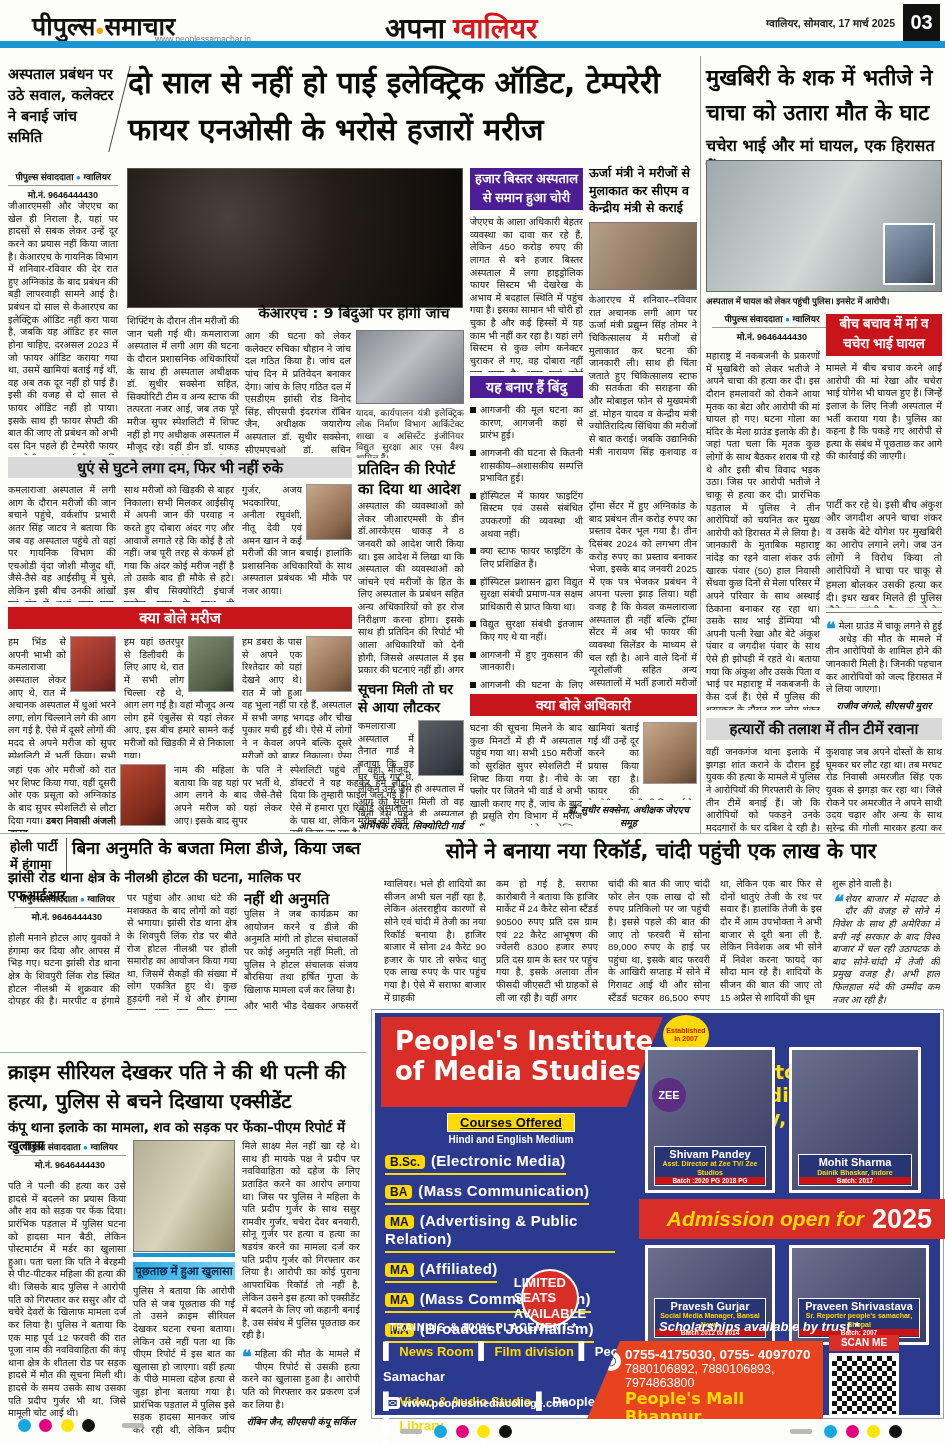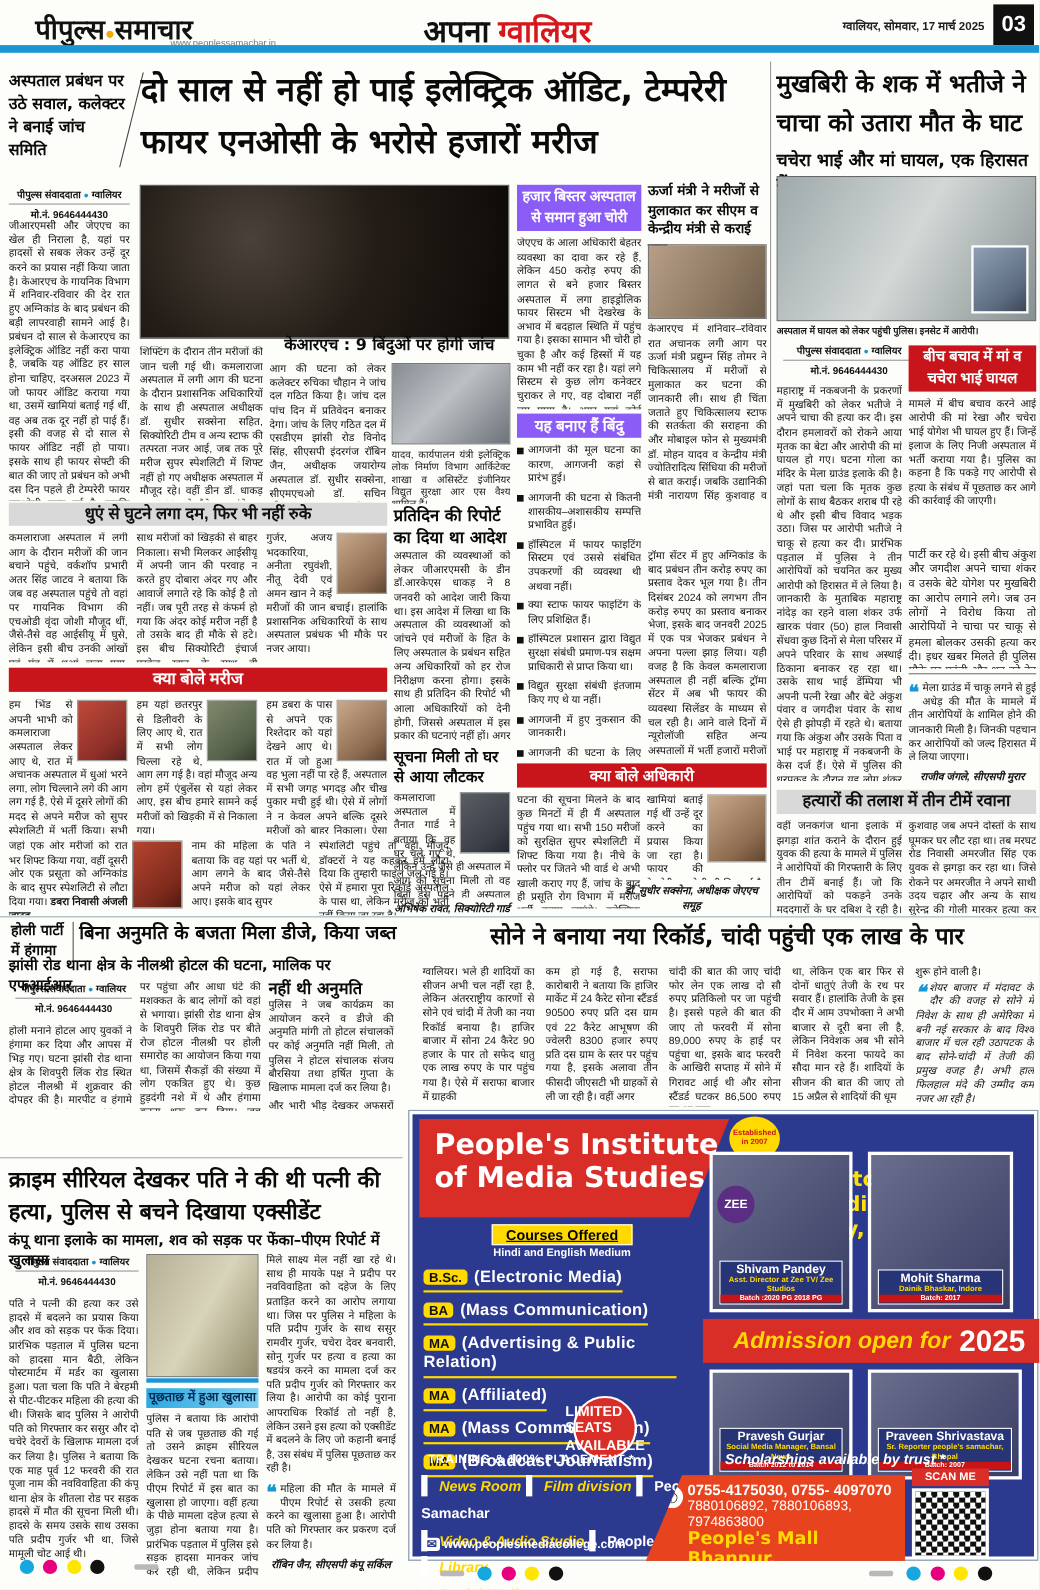--- a/index.html
+++ b/index.html
@@ -3,21 +3,21 @@
 <meta charset="utf-8">
 <style>
   html,body{margin:0;padding:0;background:#e8e8e4;}
   .page{position:relative;width:945px;height:1445px;background:#fdfdfa;font-family:"Liberation Sans",sans-serif;overflow:hidden;margin:0 auto;}
   .a{position:absolute;box-sizing:border-box;}
   .j{font-size:9.5px;line-height:1.33;text-align:justify;color:#151515;overflow:hidden;}
   .hl{font-weight:800;color:#0a0a0a;font-family:"DejaVu Sans",sans-serif;}
   .cap{font-size:8.5px;font-weight:bold;color:#1b1b1b;line-height:1.25;}
   .ban-red{background:#c8151b;color:#fff;font-weight:800;text-align:center;}
   .ban-gray{background:#d9d9d9;color:#101010;font-weight:700;text-align:center;}
-  .ban-blue{background:#8b5cf6;color:#fff;font-weight:800;text-align:center;}
+  .ban-blue{background:#4c1d95;color:#fff;font-weight:800;text-align:center;}
   .byl{font-size:9px;font-weight:700;text-align:center;color:#111;}
   .dot{color:#1a96d4;font-size:8px;}
   .phn{font-size:9px;font-weight:700;text-align:center;color:#111;border-top:1px solid #999;margin-top:2px;padding-top:2px;}
   .attr{font-weight:700;text-align:center;font-size:9.5px;color:#111;margin-top:3px;font-style:italic;}
   .qicon{color:#1a96d4;font-size:18px;font-weight:bold;float:left;margin-right:3px;line-height:1;}
   .vr{border-left:1px solid #9a9a9a;}
   .hr{border-top:1px solid #9bb0bb;}
   .ph{overflow:hidden;}
   .ph-fire{background:radial-gradient(circle at 30% 35%,#4a423a 0%,#241d17 45%,#0d0a07 100%);}
   .ph-crowd{background:linear-gradient(135deg,#878c93,#bcc0c4 45%,#6e737a);}
@@ -29,21 +29,21 @@
   .bullet .sq{width:6px;height:6px;background:#111;margin-top:3px;flex:none;}
   
   .ad{background:#2b3a8f;border:3px solid #fff;outline:1px solid #8fa2b5;}
   .ad .red-title{background:#d92d27;clip-path:polygon(0 0,100% 0,87% 100%,0 100%);color:#fff;font-weight:800;font-size:26px;line-height:1.15;padding:10px 8px 6px 14px;font-family:"DejaVu Sans",sans-serif;}
   .badge-yel{background:#ffd900;color:#c81414;border-radius:50%;font-size:7px;font-weight:800;text-align:center;display:flex;align-items:center;justify-content:center;line-height:1.1;}
   .affil{color:#ffe000;font-weight:800;font-size:19px;line-height:1.22;font-family:"DejaVu Sans",sans-serif;}
   .pill{background:#ffd900;color:#000;font-weight:800;font-size:13px;padding:1px 12px;border:1px solid #fff;display:inline-block;text-decoration:underline;}
   .course{margin-top:7px;border-bottom:2px solid #ffd900;padding-bottom:3px;width:fit-content;}
   .deg{background:#ffd900;color:#111;font-weight:800;font-size:12px;padding:0 5px;border-radius:4px;margin-right:6px;}
   .cname{color:#fff;font-weight:800;font-size:15px;letter-spacing:.3px;}
-  .fy{color:#ffd900;font-weight:800;font-size:13px;font-style:italic;}
+  .fy{color:#ffd900;font-weight:800;font-size:13px;}
   .fw{color:#fff;font-weight:800;font-size:13px;}
   .fbar{color:#fff;font-weight:800;margin:0 5px 0 0;}
   .alum{border:3px solid #fff;background:linear-gradient(135deg,#6a6f8e,#383d63);}
   .alum .nm{background:#273577;border:1px solid #fff;text-align:center;position:absolute;left:6px;right:6px;bottom:4px;padding:1px 0;}
   .alum .n1{color:#fff;font-weight:800;font-size:11px;line-height:1.15;}
   .alum .n2{color:#ffd900;font-size:7px;font-weight:700;line-height:1.2;}
   .alum .n3{background:#c81414;color:#fff;font-size:6.5px;font-weight:700;}
   .admission{background:#d92d27;display:flex;align-items:center;justify-content:center;gap:8px;}
   .adm1{color:#ffd900;font-weight:800;font-style:italic;font-size:21px;}
   .adm2{color:#ffffff;font-weight:800;font-size:27px;}

